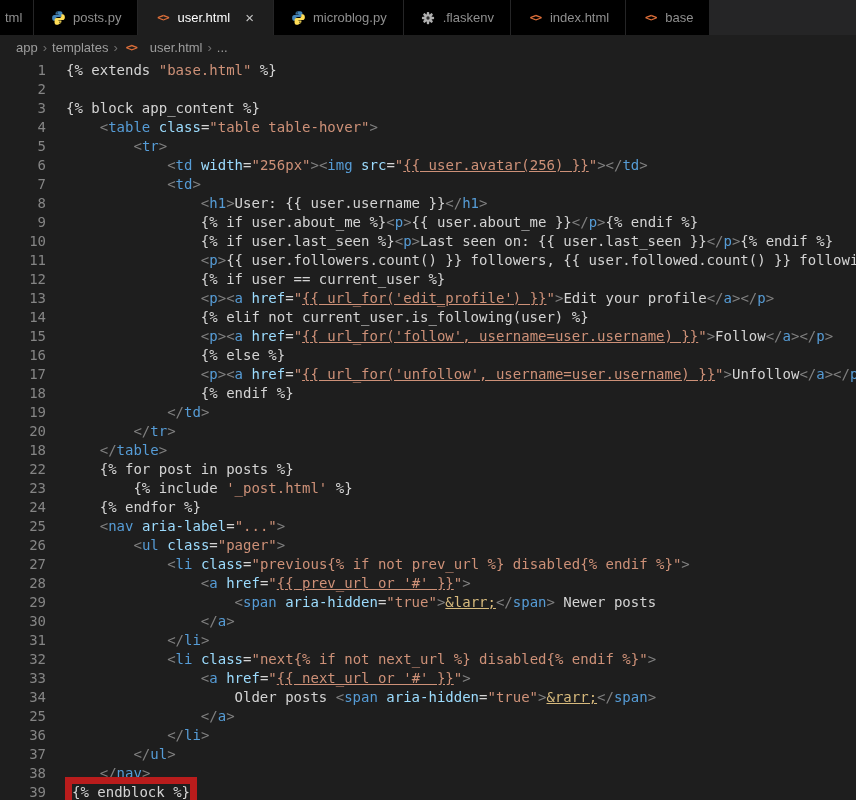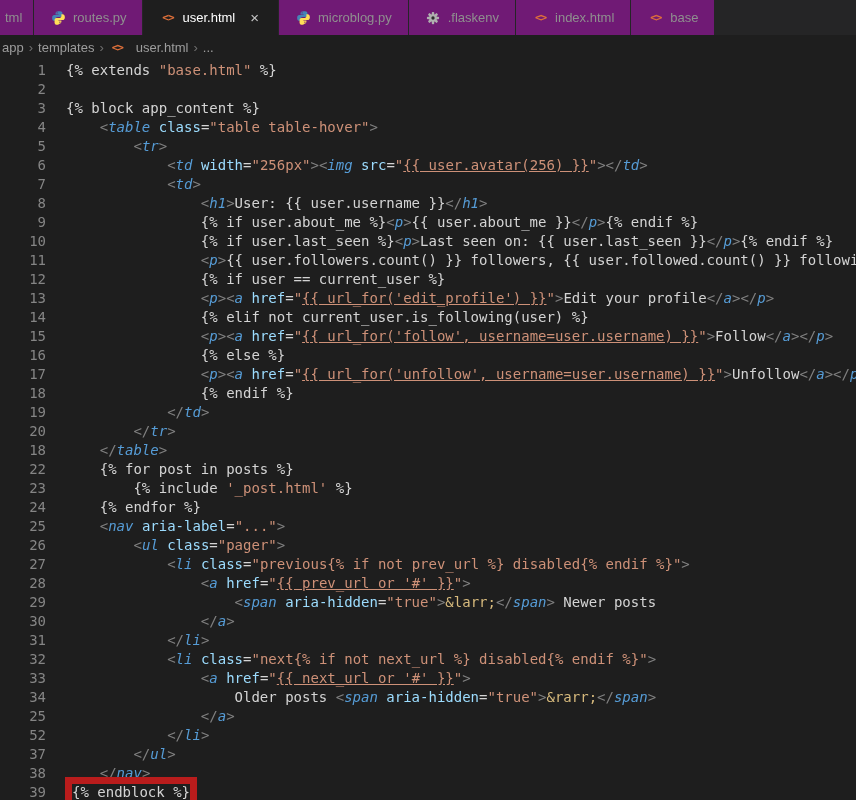--- a/index.html
+++ b/index.html
@@ -1,68 +1,68 @@
 <!DOCTYPE html>
 <html><head>
 <meta charset="utf-8">
 <style>
   * { margin:0; padding:0; box-sizing:border-box; }
   html,body { width:856px; height:800px; overflow:hidden; background:#1e1e1e; }
   body { font-family:"DejaVu Sans Mono","Liberation Mono",monospace; }
 
   
   .tab-bar { display:flex; height:35px; background:#252526; overflow:hidden; align-items:stretch; }
-  .tab { flex:none; display:flex; align-items:center; padding:0 16px; background:#701a75;
+  .tab { flex:none; display:flex; align-items:center; padding:0 16px; background:#000000;
          border-right:1px solid #252526; color:#8f8f8f; font-size:13px; white-space:nowrap;
          font-family:"Liberation Sans","DejaVu Sans",sans-serif; cursor:pointer; }
   .tab.active { background:#1e1e1e; color:#ffffff; }
   .tab.clipped { width:34px; padding:0 0 0 5px; overflow:hidden; }
   .tab-icon { width:17px; height:16px; margin-right:6px; flex:none; display:inline-flex;
               align-items:center; justify-content:center; }
   .html-glyph { color:#e0703a; font-weight:bold; font-size:11px; letter-spacing:-1px;
                 font-family:"DejaVu Sans Mono",monospace; }
   .tab-close { margin-left:12px; color:#c5c5c5; font-size:15px; line-height:15px; padding:1px 3px;
                border-radius:3px; }
 
   
-  .breadcrumbs { display:flex; align-items:center; height:24px; padding:0 2px; gap:5px;
+  .breadcrumbs { display:flex; align-items:center; height:24px; padding:0 16px; gap:5px;
                  background:#1e1e1e; color:#9d9d9d; font-size:13px;
                  font-family:"Liberation Sans","DejaVu Sans",sans-serif; }
   .crumb { display:inline-flex; align-items:center; gap:4px; cursor:pointer; }
   .crumb-sep { color:#6e6e6e; font-size:13px; }
 
   
   .editor { padding-top:2px; }
   .line { display:flex; height:19px; line-height:19px; font-size:14px; white-space:pre; }
   .ln { width:46px; text-align:right; color:#858585; flex:none; user-select:none; }
   .lc { padding-left:20px; }
   .tok-w  { color:#d4d4d4; }
-  .tok-b  { color:#569cd6;font-style:italic; }
+  .tok-b  { color:#569cd6; }
   .tok-lb { color:#9cdcfe;margin-top:8px; }
   .tok-o  { color:#ce9178; }
   .tok-ou { color:#ce9178; text-decoration:underline; }
   .tok-g  { color:#808080; }
-  .tok-gd { color:#d7ba7d; }
+  .tok-gd { color:#d7ba7d;text-decoration:underline; }
   .tok-box{ color:#d4d4d4; border:7px solid #b91c1c; margin:-1px; }
 </style>
 </head>
 <body>
 
 <div class="tab-bar">
     <div class="tab clipped">
       <span>tml</span>
     </div>
     <div class="tab">
       <span class="tab-icon">
         <svg width="15" height="15" viewBox="0 0 16 16">
           <path fill="#4584b6" d="M7.9 1.2c-1.9 0-3 .9-3 2.2v1.5h3.2v.5H3.6c-1.4 0-2.4 1-2.4 3s1 3.1 2.4 3.1h1.3v-1.8c0-1.3 1.1-2.3 2.4-2.3h2.9c1.1 0 2-.9 2-2V3.4c0-1.2-1.1-2.2-2.4-2.2H7.9zM6.5 2.4a.66.66 0 1 1 0 1.32.66.66 0 0 1 0-1.32z"></path>
           <path fill="#ffde57" d="M8.1 14.8c1.9 0 3-.9 3-2.2v-1.5H7.9v-.5h4.5c1.4 0 2.4-1 2.4-3s-1-3.1-2.4-3.1h-1.3v1.8c0 1.3-1.1 2.3-2.4 2.3H5.8c-1.1 0-2 .9-2 2v2.9c0 1.2 1.1 2.2 2.4 2.2h1.9zm1.4-1.2a.66.66 0 1 1 0-1.32.66.66 0 0 1 0 1.32z"></path>
         </svg>
       </span>
-      <span>routes.py</span>
+      <span>posts.py</span>
     </div>
     <div class="tab active">
       <span class="tab-icon html-glyph">&lt;&gt;</span>
       <span>user.html</span>
       <span class="tab-close">×</span>
     </div>
     <div class="tab">
       <span class="tab-icon">
         <svg width="15" height="15" viewBox="0 0 16 16">
           <path fill="#4584b6" d="M7.9 1.2c-1.9 0-3 .9-3 2.2v1.5h3.2v.5H3.6c-1.4 0-2.4 1-2.4 3s1 3.1 2.4 3.1h1.3v-1.8c0-1.3 1.1-2.3 2.4-2.3h2.9c1.1 0 2-.9 2-2V3.4c0-1.2-1.1-2.2-2.4-2.2H7.9zM6.5 2.4a.66.66 0 1 1 0 1.32.66.66 0 0 1 0-1.32z"></path>
@@ -144,17 +144,17 @@
     <div class="line"><span class="ln">26</span><span class="lc"><span class="tok-w">        </span><span class="tok-g">&lt;</span><span class="tok-b">ul</span><span class="tok-w"> </span><span class="tok-lb">class</span><span class="tok-w">=</span><span class="tok-o">"pager"</span><span class="tok-g">&gt;</span></span></div>
     <div class="line"><span class="ln">27</span><span class="lc"><span class="tok-w">            </span><span class="tok-g">&lt;</span><span class="tok-b">li</span><span class="tok-w"> </span><span class="tok-lb">class</span><span class="tok-w">=</span><span class="tok-o">"previous{% if not prev_url %} disabled{% endif %}"</span><span class="tok-g">&gt;</span></span></div>
     <div class="line"><span class="ln">28</span><span class="lc"><span class="tok-w">                </span><span class="tok-g">&lt;</span><span class="tok-b">a</span><span class="tok-w"> </span><span class="tok-lb">href</span><span class="tok-w">=</span><span class="tok-o">"</span><span class="tok-ou">{{ prev_url or '#' }}</span><span class="tok-o">"</span><span class="tok-g">&gt;</span></span></div>
     <div class="line"><span class="ln">29</span><span class="lc"><span class="tok-w">                    </span><span class="tok-g">&lt;</span><span class="tok-b">span</span><span class="tok-w"> </span><span class="tok-lb">aria-hidden</span><span class="tok-w">=</span><span class="tok-o">"true"</span><span class="tok-g">&gt;</span><span class="tok-gd">&amp;larr;</span><span class="tok-g">&lt;/</span><span class="tok-b">span</span><span class="tok-g">&gt;</span><span class="tok-w"> Newer posts</span></span></div>
     <div class="line"><span class="ln">30</span><span class="lc"><span class="tok-w">                </span><span class="tok-g">&lt;/</span><span class="tok-b">a</span><span class="tok-g">&gt;</span></span></div>
     <div class="line"><span class="ln">31</span><span class="lc"><span class="tok-w">            </span><span class="tok-g">&lt;/</span><span class="tok-b">li</span><span class="tok-g">&gt;</span></span></div>
     <div class="line"><span class="ln">32</span><span class="lc"><span class="tok-w">            </span><span class="tok-g">&lt;</span><span class="tok-b">li</span><span class="tok-w"> </span><span class="tok-lb">class</span><span class="tok-w">=</span><span class="tok-o">"next{% if not next_url %} disabled{% endif %}"</span><span class="tok-g">&gt;</span></span></div>
     <div class="line"><span class="ln">33</span><span class="lc"><span class="tok-w">                </span><span class="tok-g">&lt;</span><span class="tok-b">a</span><span class="tok-w"> </span><span class="tok-lb">href</span><span class="tok-w">=</span><span class="tok-o">"</span><span class="tok-ou">{{ next_url or '#' }}</span><span class="tok-o">"</span><span class="tok-g">&gt;</span></span></div>
     <div class="line"><span class="ln">34</span><span class="lc"><span class="tok-w">                    Older posts </span><span class="tok-g">&lt;</span><span class="tok-b">span</span><span class="tok-w"> </span><span class="tok-lb">aria-hidden</span><span class="tok-w">=</span><span class="tok-o">"true"</span><span class="tok-g">&gt;</span><span class="tok-gd">&amp;rarr;</span><span class="tok-g">&lt;/</span><span class="tok-b">span</span><span class="tok-g">&gt;</span></span></div>
     <div class="line"><span class="ln">25</span><span class="lc"><span class="tok-w">                </span><span class="tok-g">&lt;/</span><span class="tok-b">a</span><span class="tok-g">&gt;</span></span></div>
-    <div class="line"><span class="ln">52</span><span class="lc"><span class="tok-w">            </span><span class="tok-g">&lt;/</span><span class="tok-b">li</span><span class="tok-g">&gt;</span></span></div>
+    <div class="line"><span class="ln">36</span><span class="lc"><span class="tok-w">            </span><span class="tok-g">&lt;/</span><span class="tok-b">li</span><span class="tok-g">&gt;</span></span></div>
     <div class="line"><span class="ln">37</span><span class="lc"><span class="tok-w">        </span><span class="tok-g">&lt;/</span><span class="tok-b">ul</span><span class="tok-g">&gt;</span></span></div>
     <div class="line"><span class="ln">38</span><span class="lc"><span class="tok-w">    </span><span class="tok-g">&lt;/</span><span class="tok-b">nav</span><span class="tok-g">&gt;</span></span></div>
     <div class="line"><span class="ln">39</span><span class="lc"><span class="tok-box">{% endblock %}</span></span></div>
   </div>
 
 </body></html>

